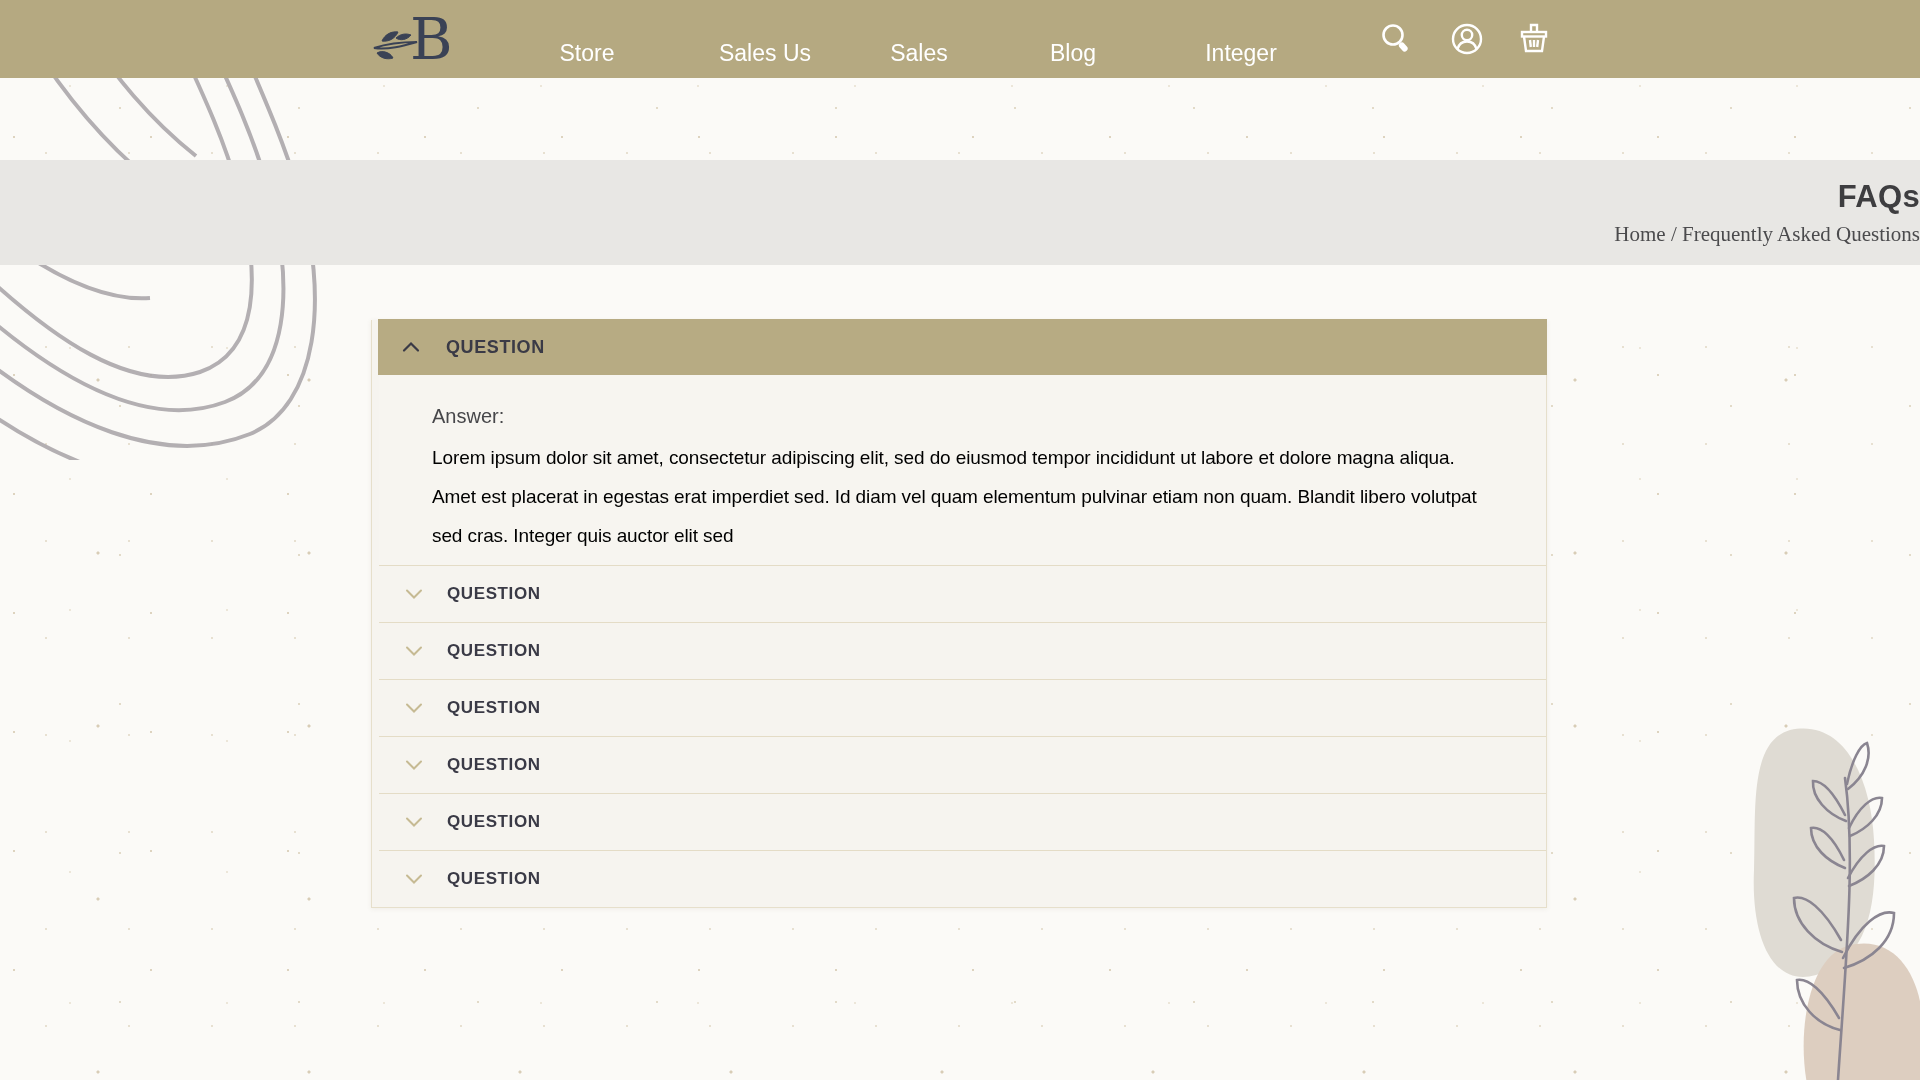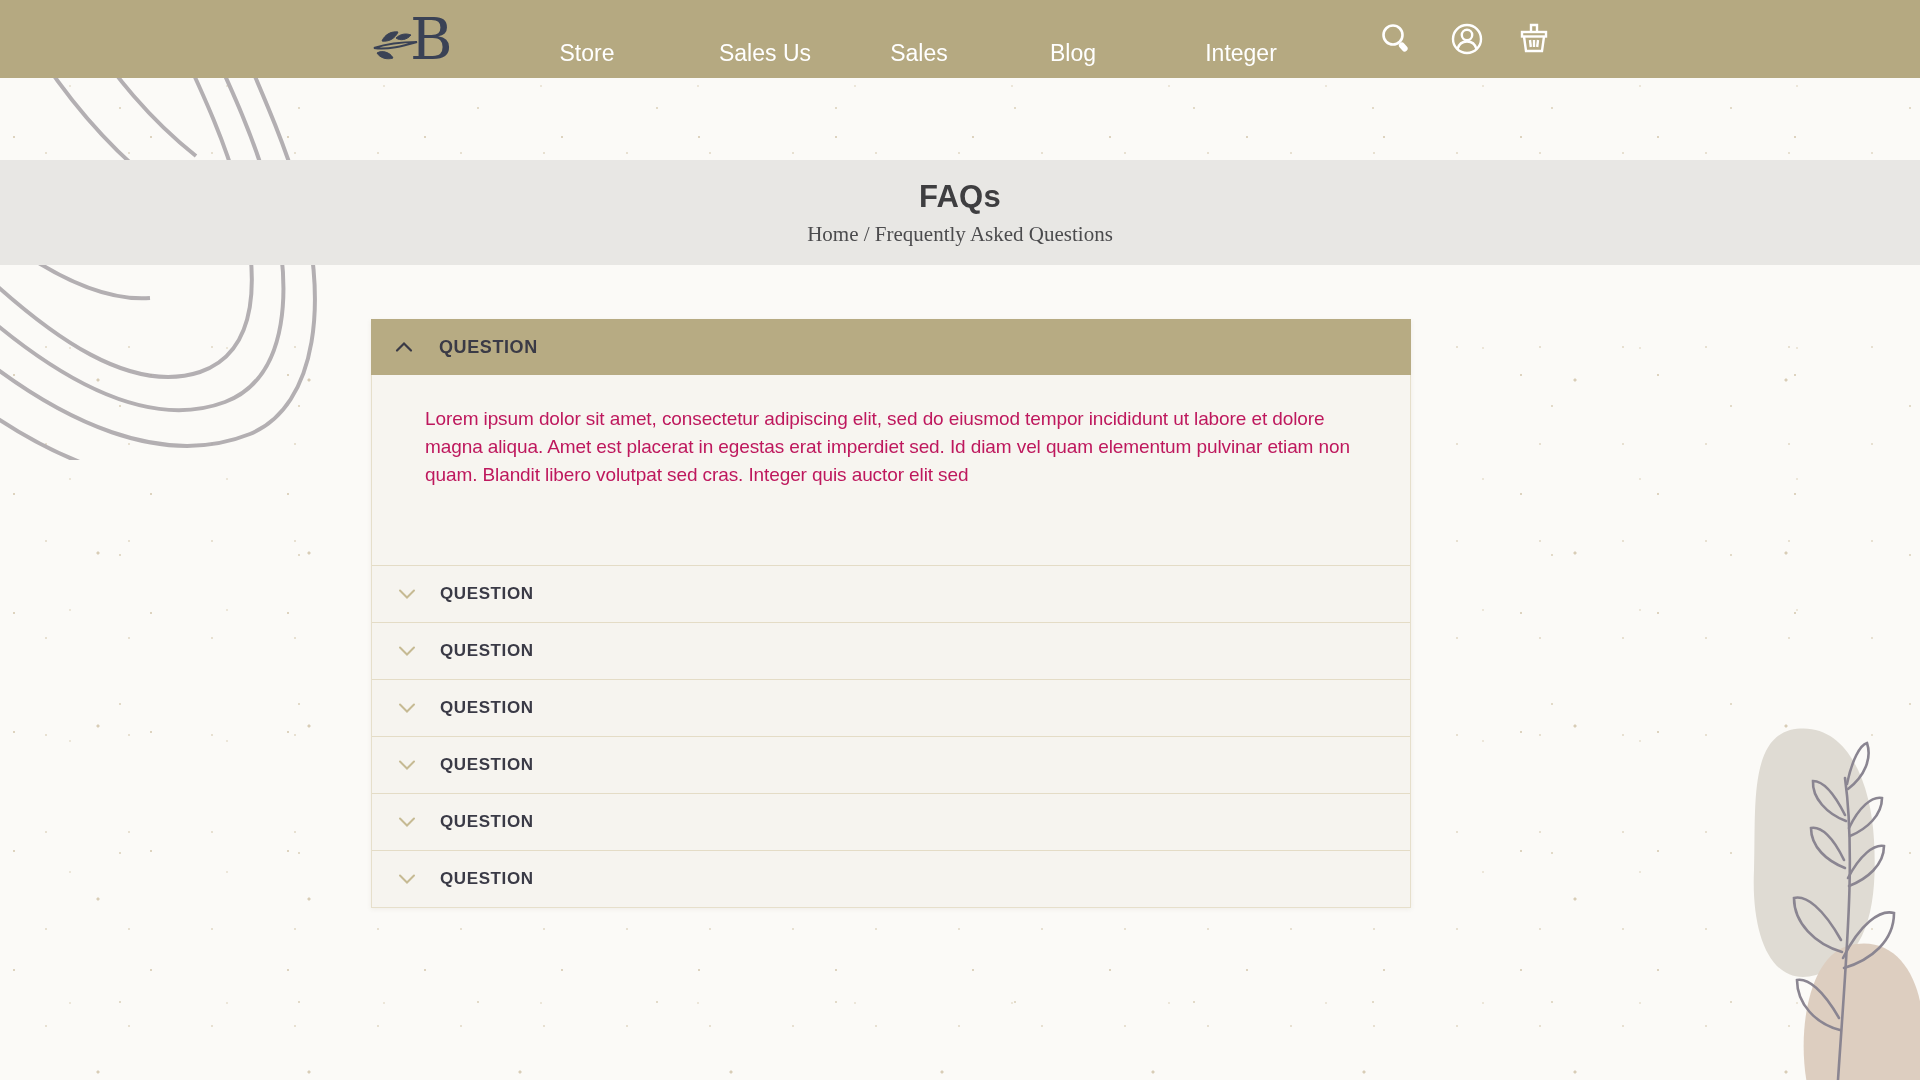--- a/index.html
+++ b/index.html
@@ -45,53 +45,54 @@
   .nav-icon{
     position:absolute; top:50%; transform:translate(-50%,-50%);
     width:44px; height:44px; display:flex; align-items:center; justify-content:center;
     cursor:pointer;
   }
 
   
   .page-band{
     position:absolute; left:0; top:160px; width:1920px; height:105px;
     background:#e8e7e4; z-index:2;
-    display:flex; flex-direction:column; align-items:center; justify-content:center;
+    display:flex; flex-direction:column; align-items:flex-end; justify-content:center;
   }
   .page-title{
     font-size:31px; font-weight:bold; color:#3e3e40; letter-spacing:.3px;
   }
   .breadcrumb{
     margin-top:7px; font-size:21px; color:#4b4b4d;font-family:Liberation Serif, serif;
   }
   .breadcrumb a{ color:#4b4b4d; text-decoration:none; cursor:pointer; }
 
   
   .accordion{
-    position:absolute; left:371px; top:320px; width:1040px; z-index:2;
+    position:absolute; left:371px; top:320px; width:1176px; z-index:2;
     border:1px solid #e6dfcb; border-top:none;
     box-shadow:0 1px 5px rgba(90,80,50,.08);
     background:#f6f4ef;
+    padding-left:7px;
   }
   .acc-header{
     height:56px; background:#b7ab83;
     display:flex; align-items:center; cursor:pointer;
     padding-left:24px; margin:-1px -1px 0 -1px;
   }
   .acc-header .q-label{ margin-left:26px; }
   .q-label{
     font-size:18px; font-weight:bold; letter-spacing:.6px; color:#3a3a46;
   }
   .chev{ width:18px; height:12px; display:block; }
   .acc-panel{
     background:#f7f5f0; padding:30px 55px 30px 53px; height:190px;
   }
   .answer-label{ font-size:20px; color:#47474a; margin-bottom:10px; }
   .answer-text{
-    font-size:19px; color:#be185d; line-height:28px; max-width:1075px;
+    font-size:19px; color:#000000; line-height:39px; max-width:1075px;
     letter-spacing:-0.1px;
   }
   .acc-row{
     height:57px; border-top:1px solid #e4dcc6; background:#f6f4ef;
     display:flex; align-items:center; padding-left:26px; cursor:pointer;
   }
   .acc-row .q-label{ margin-left:24px; font-size:17px; }
 </style>
 </head>
 <body>
@@ -179,20 +180,21 @@
 <main class="accordion">
 
   <div class="acc-header">
     <svg class="chev" viewBox="0 0 18 12" fill="none" stroke="#3a3a46" stroke-width="2.2" stroke-linecap="round">
         <polyline points="2,9.5 9,2.5 16,9.5"></polyline>
       </svg>
     <span class="q-label">QUESTION</span>
   </div>
 
   <div class="acc-panel">
+    <div class="answer-label">Answer:</div>
     <div class="answer-text">Lorem ipsum dolor sit amet, consectetur adipiscing elit, sed do eiusmod tempor incididunt ut labore et dolore magna aliqua. Amet est placerat in egestas erat imperdiet sed. Id diam vel quam elementum pulvinar etiam non quam. Blandit libero volutpat sed cras. Integer quis auctor elit sed</div>
   </div>
 
   <div class="acc-row">
     <svg class="chev" viewBox="0 0 18 12" fill="none" stroke="#c6ba93" stroke-width="2" stroke-linecap="round">
         <polyline points="2,2.5 9,9.5 16,2.5"></polyline>
       </svg>
     <span class="q-label">QUESTION</span>
   </div>
   <div class="acc-row">

